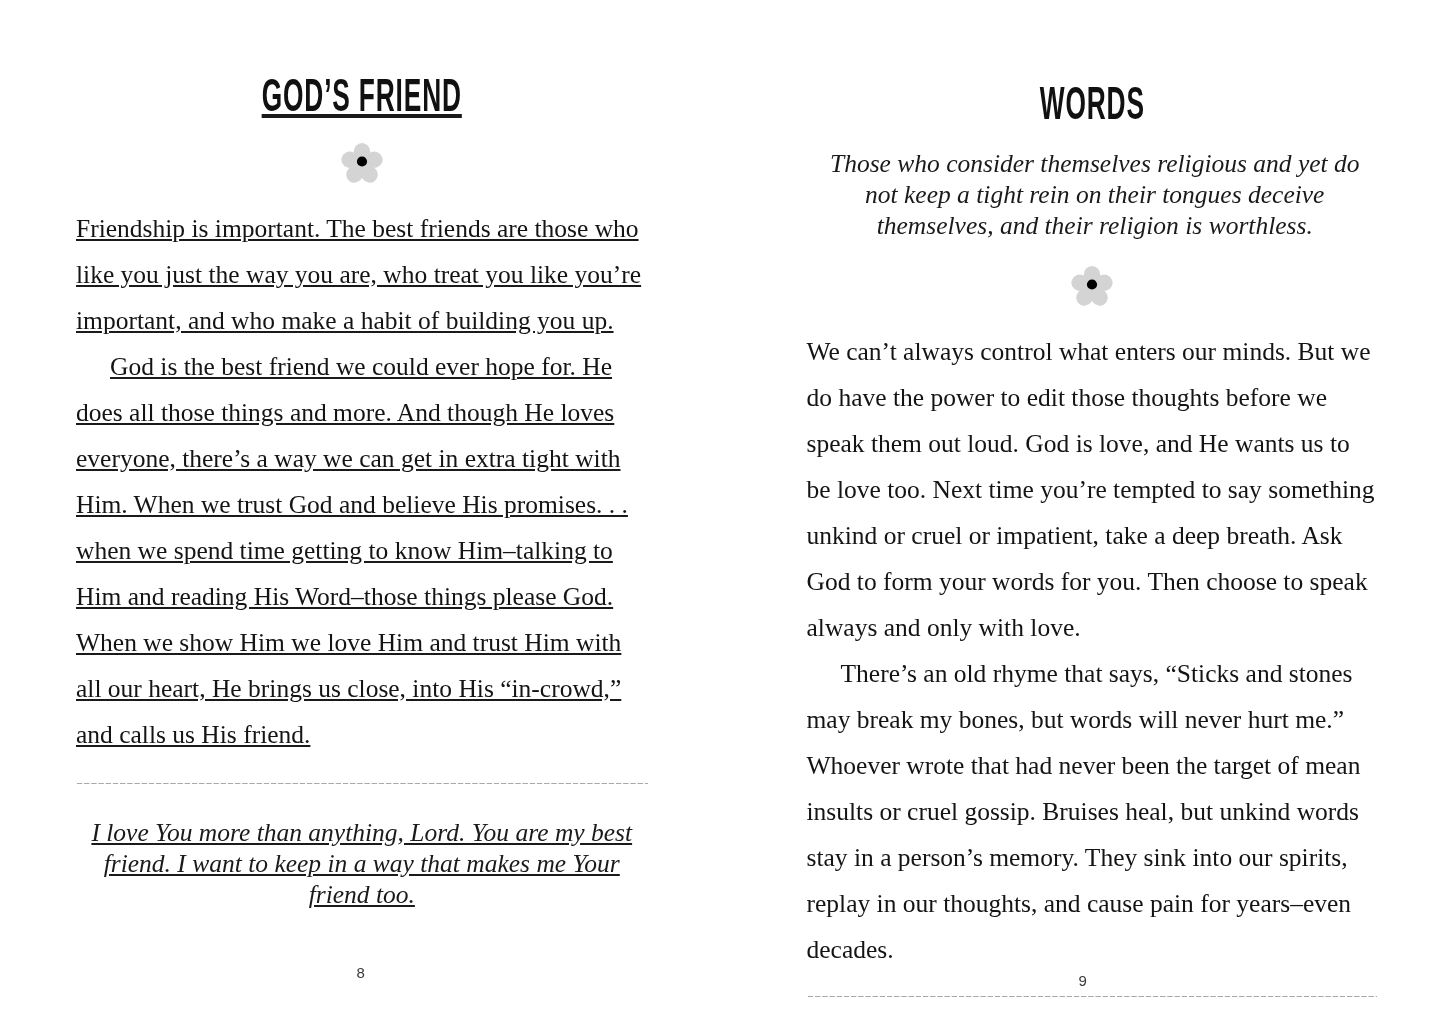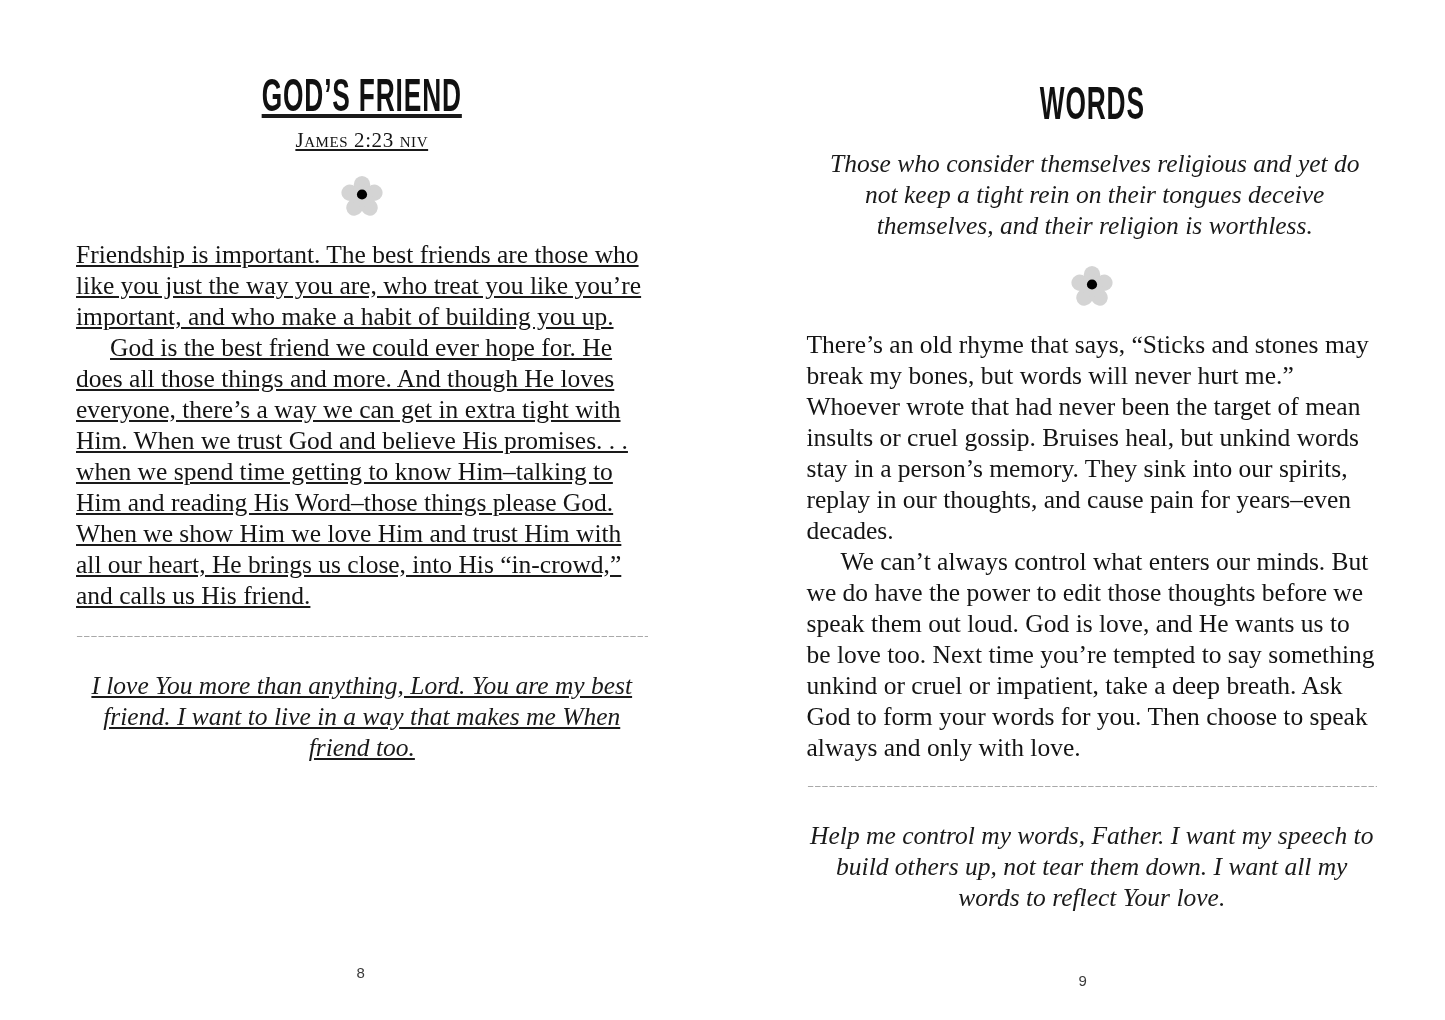--- a/index.html
+++ b/index.html
@@ -83,21 +83,21 @@
     align-items: center;
     padding-top: 22px;
     height: 46px;
   }
   .ornament svg { display: block; }
 
   
   .body-copy {
     font-family: "Liberation Serif", "DejaVu Serif", serif;
     font-size: 25.5px;
-    line-height: 31px;
+    line-height: 46px;
     color: #141414;
     text-align: left;
     margin: 0;
     padding-top: 20px;
   }
   .body-copy p { margin: 0; }
   .body-copy p + p { text-indent: 34px; }
 
   
   .dot-rule {
@@ -138,21 +138,20 @@
   .page-right .folio { padding-right: 2px; }
 </style>
 </head>
 <body>
 
 <div class="spread">
 
   <div class="page page-left">
     <h1 class="devo-title">GOD’S FRIEND</h1>
 
-    <p class="scripture-ref">James 2:23 niv</p>
 
     <div class="ornament">
       <svg width="42" height="42" viewBox="0 0 42 42" aria-hidden="true">
         <g fill="#d4d4d4">
           <ellipse cx="21" cy="9.5" rx="8.2" ry="8.6"></ellipse>
           <ellipse cx="33" cy="17.8" rx="8.2" ry="8.6" transform="rotate(72 33 17.8)"></ellipse>
           <ellipse cx="28.4" cy="32.2" rx="8.2" ry="8.6" transform="rotate(144 28.4 32.2)"></ellipse>
           <ellipse cx="13.6" cy="32.2" rx="8.2" ry="8.6" transform="rotate(216 13.6 32.2)"></ellipse>
           <ellipse cx="9" cy="17.8" rx="8.2" ry="8.6" transform="rotate(288 9 17.8)"></ellipse>
           <circle cx="21" cy="20.5" r="11"></circle>
@@ -161,21 +160,21 @@
       </svg>
     </div>
 
     <div class="body-copy">
       <p>Friendship is important. The best friends are those who like you just the way you are, who treat you like you’re important, and who make a habit of building you up.</p>
       <p>God is the best friend we could ever hope for. He does all those things and more. And though He loves everyone, there’s a way we can get in extra tight with Him. When we trust God and believe His promises. . . when we spend time getting to know Him–talking to Him and reading His Word–those things please God. When we show Him we love Him and trust Him with all our heart, He brings us close, into His “in-crowd,” and calls us His friend.</p>
     </div>
 
     <div class="dot-rule"></div>
 
-    <p class="prayer">I love You more than anything, Lord. You are my best friend. I want to live in a way that makes me When friend too.</p>
+    <p class="prayer">I love You more than anything, Lord. You are my best friend. I want to keep in a way that makes me Your friend too.</p>
 
     <div class="folio">8</div>
   </div>
 
   <div class="page page-right">
     <h1 class="devo-title">WORDS</h1>
 
     <p class="scripture">Those who consider themselves religious and yet do not keep a tight rein on their tongues deceive themselves, and their religion is worthless.</p>
 
     <div class="ornament">
@@ -186,22 +185,22 @@
           <ellipse cx="28.4" cy="32.2" rx="8.2" ry="8.6" transform="rotate(144 28.4 32.2)"></ellipse>
           <ellipse cx="13.6" cy="32.2" rx="8.2" ry="8.6" transform="rotate(216 13.6 32.2)"></ellipse>
           <ellipse cx="9" cy="17.8" rx="8.2" ry="8.6" transform="rotate(288 9 17.8)"></ellipse>
           <circle cx="21" cy="20.5" r="11"></circle>
         </g>
         <circle cx="21" cy="19.5" r="5.1" fill="#000000"></circle>
       </svg>
     </div>
 
     <div class="body-copy">
+      <p>We can’t always control what enters our minds. But we do have the power to edit those thoughts before we speak them out loud. God is love, and He wants us to be love too. Next time you’re tempted to say something unkind or cruel or impatient, take a deep breath. Ask God to form your words for you. Then choose to speak always and only with love.</p>
       <p>There’s an old rhyme that says, “Sticks and stones may break my bones, but words will never hurt me.” Whoever wrote that had never been the target of mean insults or cruel gossip. Bruises heal, but unkind words stay in a person’s memory. They sink into our spirits, replay in our thoughts, and cause pain for years–even decades.</p>
-      <p>We can’t always control what enters our minds. But we do have the power to edit those thoughts before we speak them out loud. God is love, and He wants us to be love too. Next time you’re tempted to say something unkind or cruel or impatient, take a deep breath. Ask God to form your words for you. Then choose to speak always and only with love.</p>
     </div>
 
     <div class="dot-rule"></div>
 
     <p class="prayer">Help me control my words, Father. I want my speech to build others up, not tear them down. I want all my words to reflect Your love.</p>
 
     <div class="folio">9</div>
   </div>
 
 </div>

